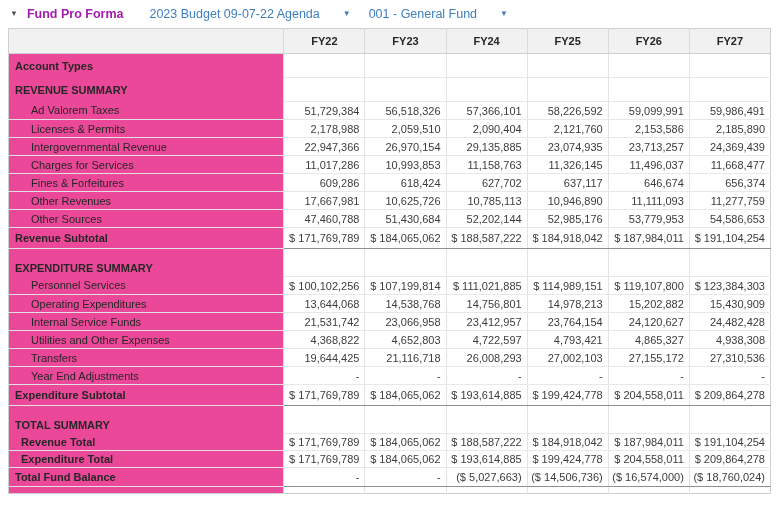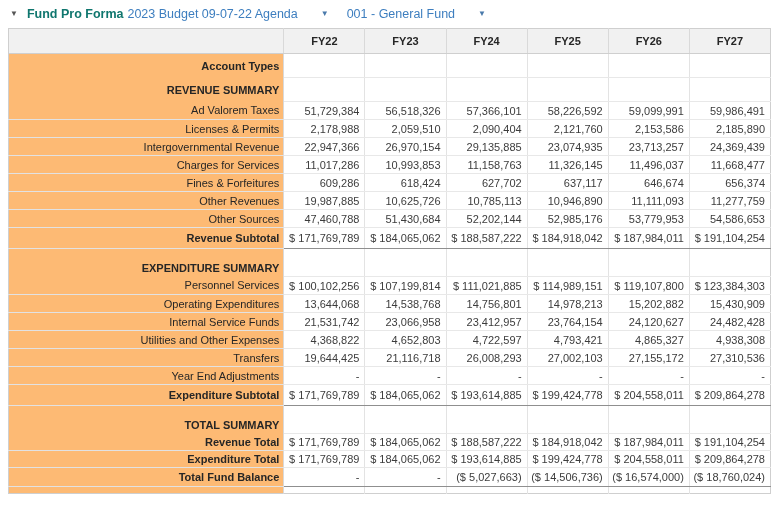--- a/index.html
+++ b/index.html
@@ -22,22 +22,22 @@
   .collapse-caret {
     font-size: 8px;
     color: #555555;
     margin-right: 9px;
     cursor: pointer;
     line-height: 1;
   }
   .title {
     font-weight: bold;
     font-size: 12.5px;
-    color: #0f766e;
-    margin-right: 4px;
+    color: #a21caf;
+    margin-right: 26px;
     white-space: nowrap;
   }
   .dd {
     display: flex;
     align-items: center;
     gap: 23px;
     margin-right: 18px;
     cursor: pointer;
     white-space: nowrap;
   }
@@ -64,28 +64,27 @@
     height: 24px;
     border-left: 1px solid #d9d9d9;
     border-bottom: 1px solid #cfcfcf;
     text-align: center;
     font-size: 11px;
     padding: 0;
   }
   th.head-label { border-left: none; background: #f1f1f1; }
 
   td.lbl {
-    background: #fdba74;
+    background: #ec4899;
     border-right: 1px solid #d9d9d9;
     border-bottom: 1px solid #e2e2e2;
     padding: 0 4px 0 6px;
     color: #262626;
     white-space: nowrap;
     overflow: hidden;
-    text-align: right;
   }
   td.val {
     background: #ffffff;
     border-left: 1px solid #e3e3e3;
     border-bottom: 1px solid #e8e8e8;
     text-align: right;
     padding: 0 5px 0 0;
     white-space: nowrap;
     overflow: hidden;
   }
@@ -226,21 +225,21 @@
           <td class="lbl">Fines &amp; Forfeitures</td>
           <td class="val">609,286</td>
           <td class="val">618,424</td>
           <td class="val">627,702</td>
           <td class="val">637,117</td>
           <td class="val">646,674</td>
           <td class="val">656,374</td>
         </tr>
         <tr class="row-data">
           <td class="lbl">Other Revenues</td>
-          <td class="val">19,987,885</td>
+          <td class="val">17,667,981</td>
           <td class="val">10,625,726</td>
           <td class="val">10,785,113</td>
           <td class="val">10,946,890</td>
           <td class="val">11,111,093</td>
           <td class="val">11,277,759</td>
         </tr>
         <tr class="row-data">
           <td class="lbl">Other Sources</td>
           <td class="val">47,460,788</td>
           <td class="val">51,430,684</td>

